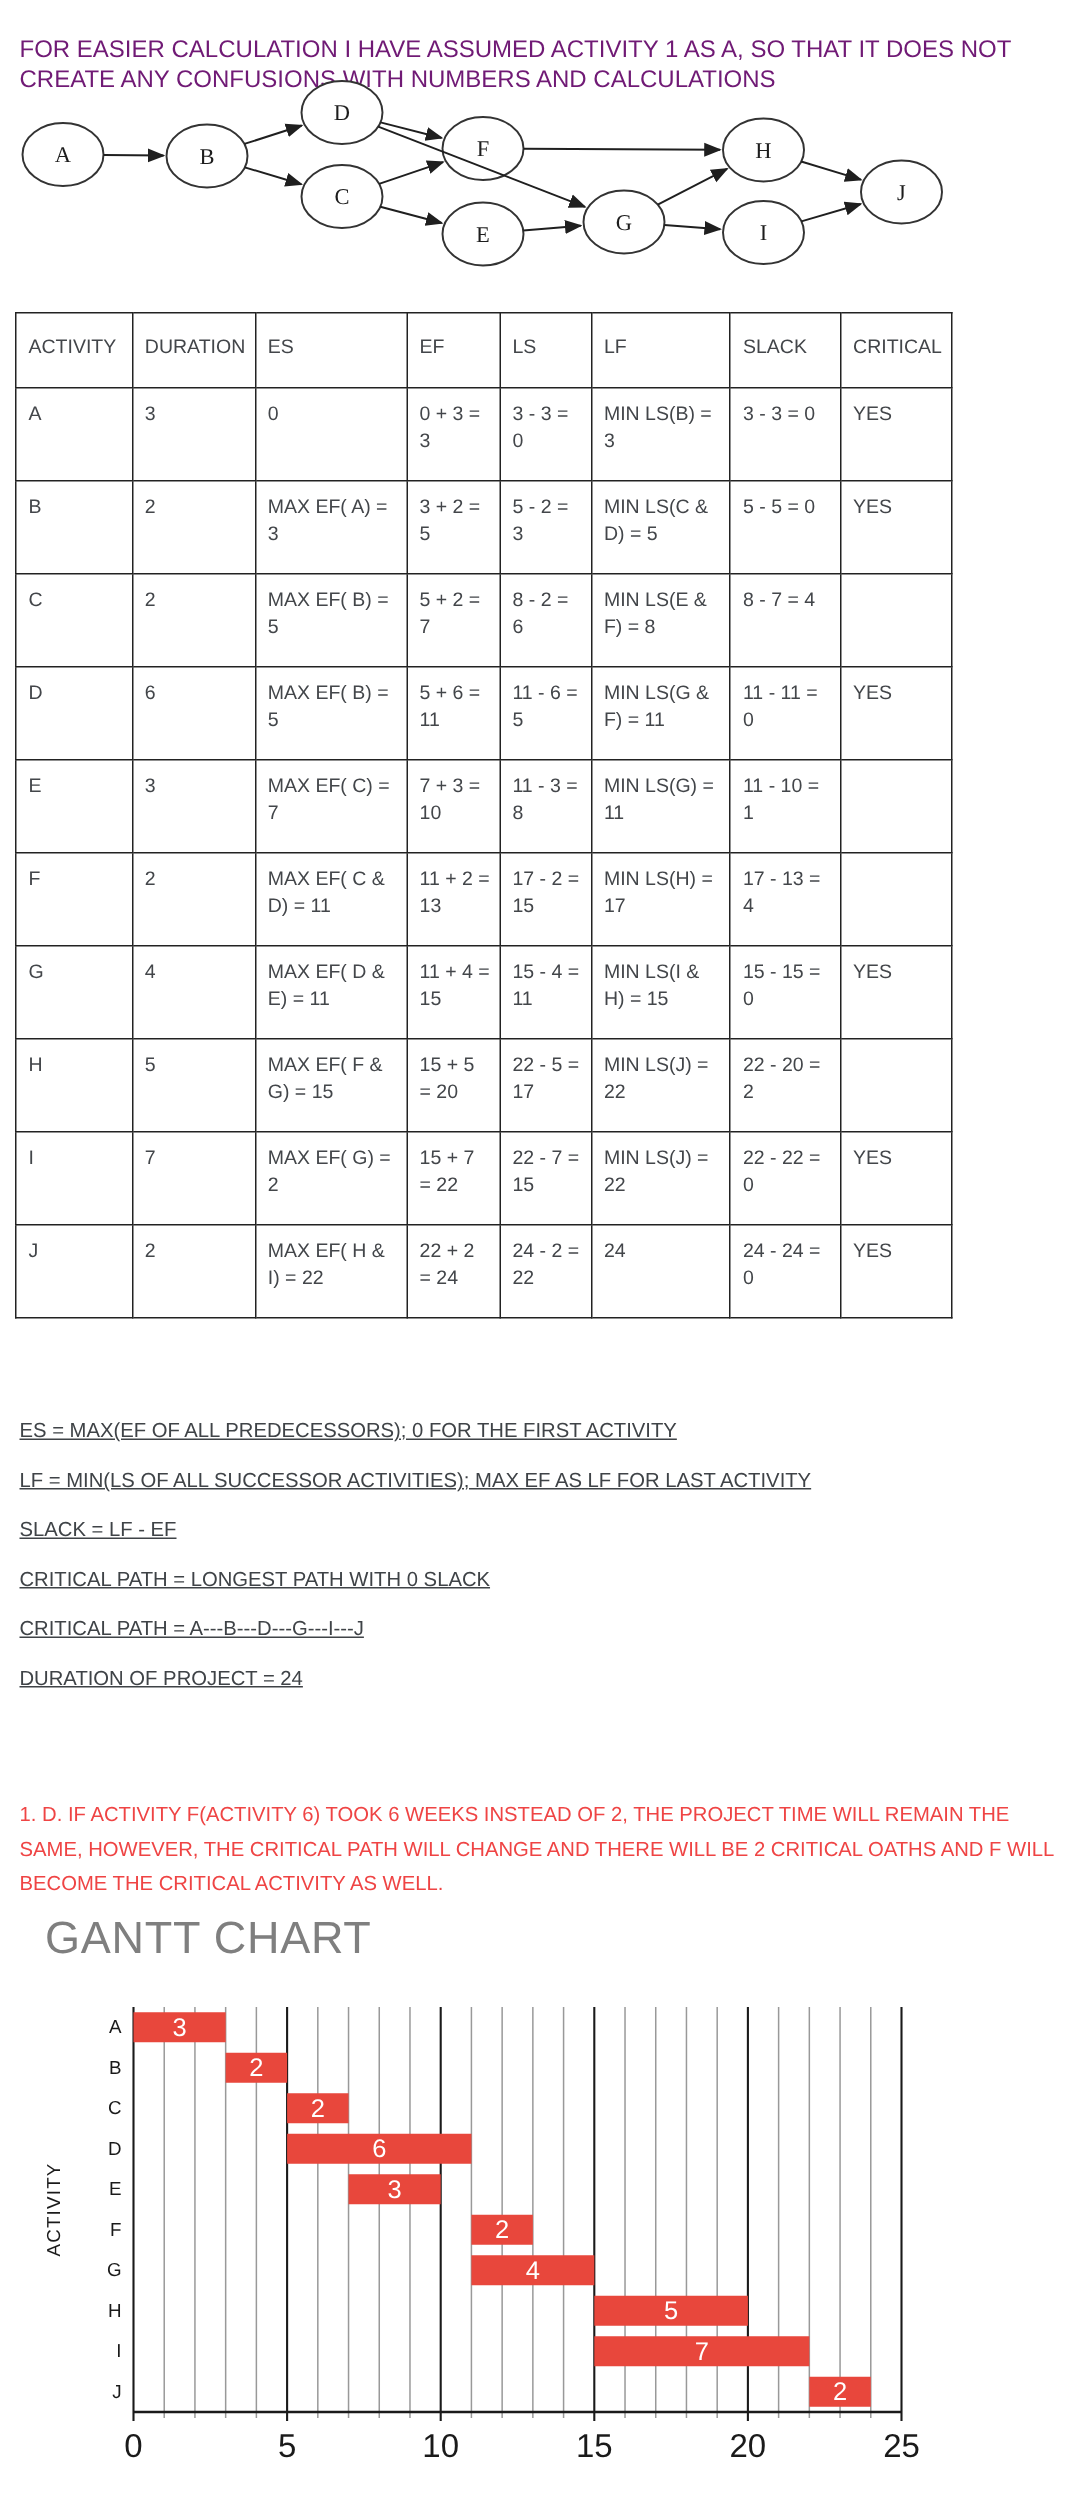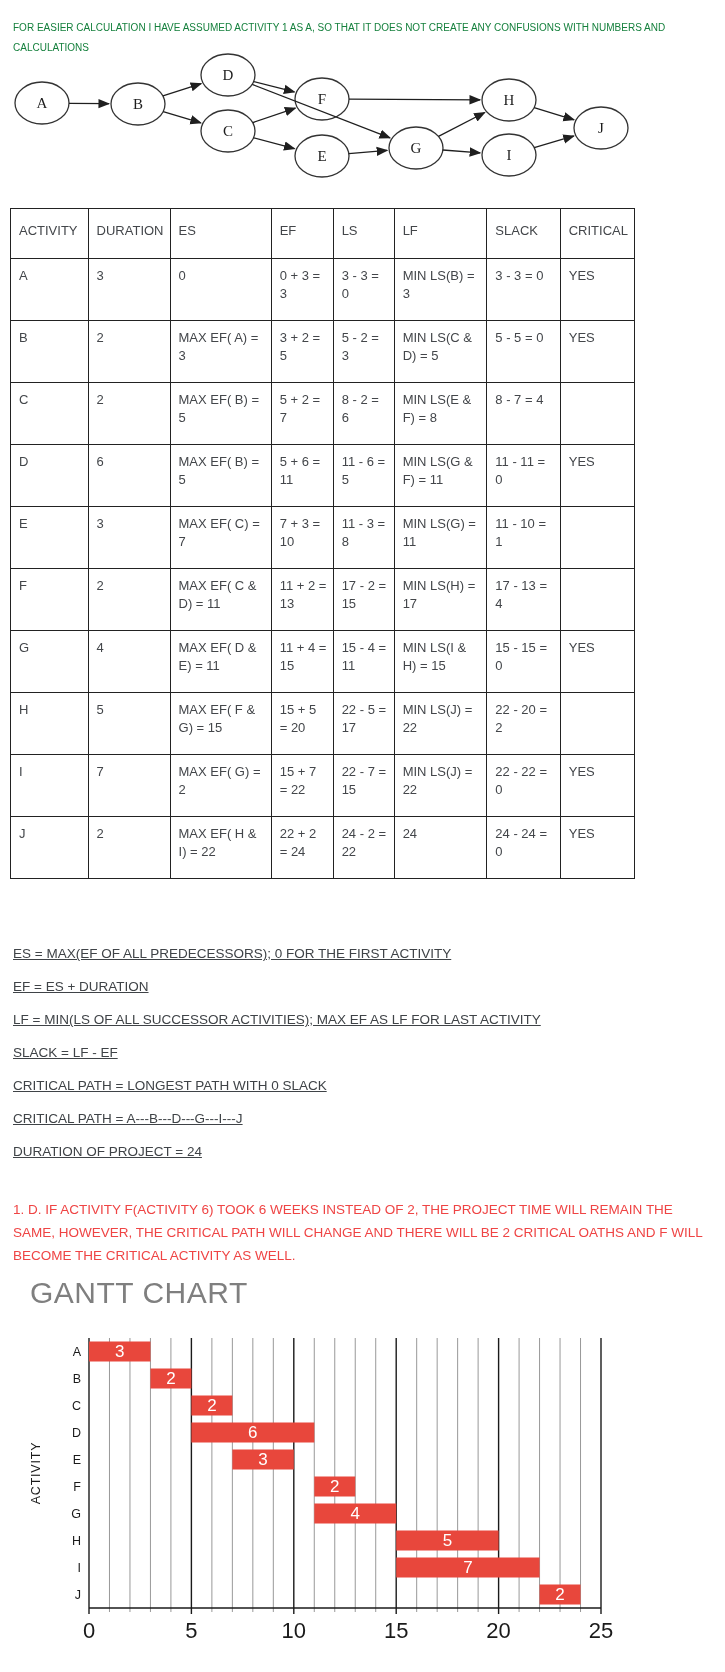--- a/index.html
+++ b/index.html
@@ -1,18 +1,18 @@
 <!DOCTYPE html>
 <html><head>
 <meta charset="utf-8">
 <style>
   html,body{margin:0;padding:0;background:#ffffff;}
   #page{position:relative;width:725px;height:1672px;background:#fff;overflow:hidden;
         font-family:"Liberation Sans",sans-serif;color:#3f4347;}
-  .doc-text{font-size:10px;line-height:20px;color:#15803d;}
+  .doc-text{font-size:16px;line-height:20px;color:#701a75;}
   #header-note{position:absolute;left:13px;top:8px;width:690px;}
   #network{position:absolute;left:8px;top:52px;}
   #activity-table{position:absolute;left:10px;top:208px;width:625px;border-collapse:collapse;
       font-size:13px;color:#43464a;line-height:18px;}
   #activity-table th,#activity-table td{border:1.5px solid #222;text-align:left;vertical-align:top;
       font-weight:400;padding:8px 6px 6px 8px;}
   #activity-table th{height:30px;padding-top:13px;}
   #activity-table td{height:47px;}
   #notes{position:absolute;left:13px;top:944px;width:700px;}
   #notes p{margin:0 0 14px 0;font-size:13.5px;line-height:19px;color:#3f4347;text-decoration:underline;}
@@ -216,21 +216,20 @@
           <td>24 - 2 = 22</td>
           <td>24</td>
           <td>24 - 24 = 0</td>
           <td>YES</td>
         </tr>
       </tbody>
   </table>
 
   <div id="notes">
       <p>ES = MAX(EF OF ALL PREDECESSORS); 0 FOR THE FIRST ACTIVITY</p>
-      <p>EF = ES + DURATION</p>
       <p>LF = MIN(LS OF ALL SUCCESSOR ACTIVITIES); MAX EF AS LF FOR LAST ACTIVITY</p>
       <p>SLACK = LF - EF</p>
       <p>CRITICAL PATH = LONGEST PATH WITH 0 SLACK</p>
       <p>CRITICAL PATH = A---B---D---G---I---J</p>
       <p>DURATION OF PROJECT = 24</p>
     </div>
 
   <p id="question">1. D. IF ACTIVITY F(ACTIVITY 6) TOOK 6 WEEKS INSTEAD OF 2, THE PROJECT TIME WILL REMAIN THE SAME, HOWEVER, THE CRITICAL PATH WILL CHANGE AND THERE WILL BE 2 CRITICAL OATHS AND F WILL BECOME THE CRITICAL ACTIVITY AS WELL.</p>
 
   <h2 id="gantt-title">GANTT CHART</h2>

